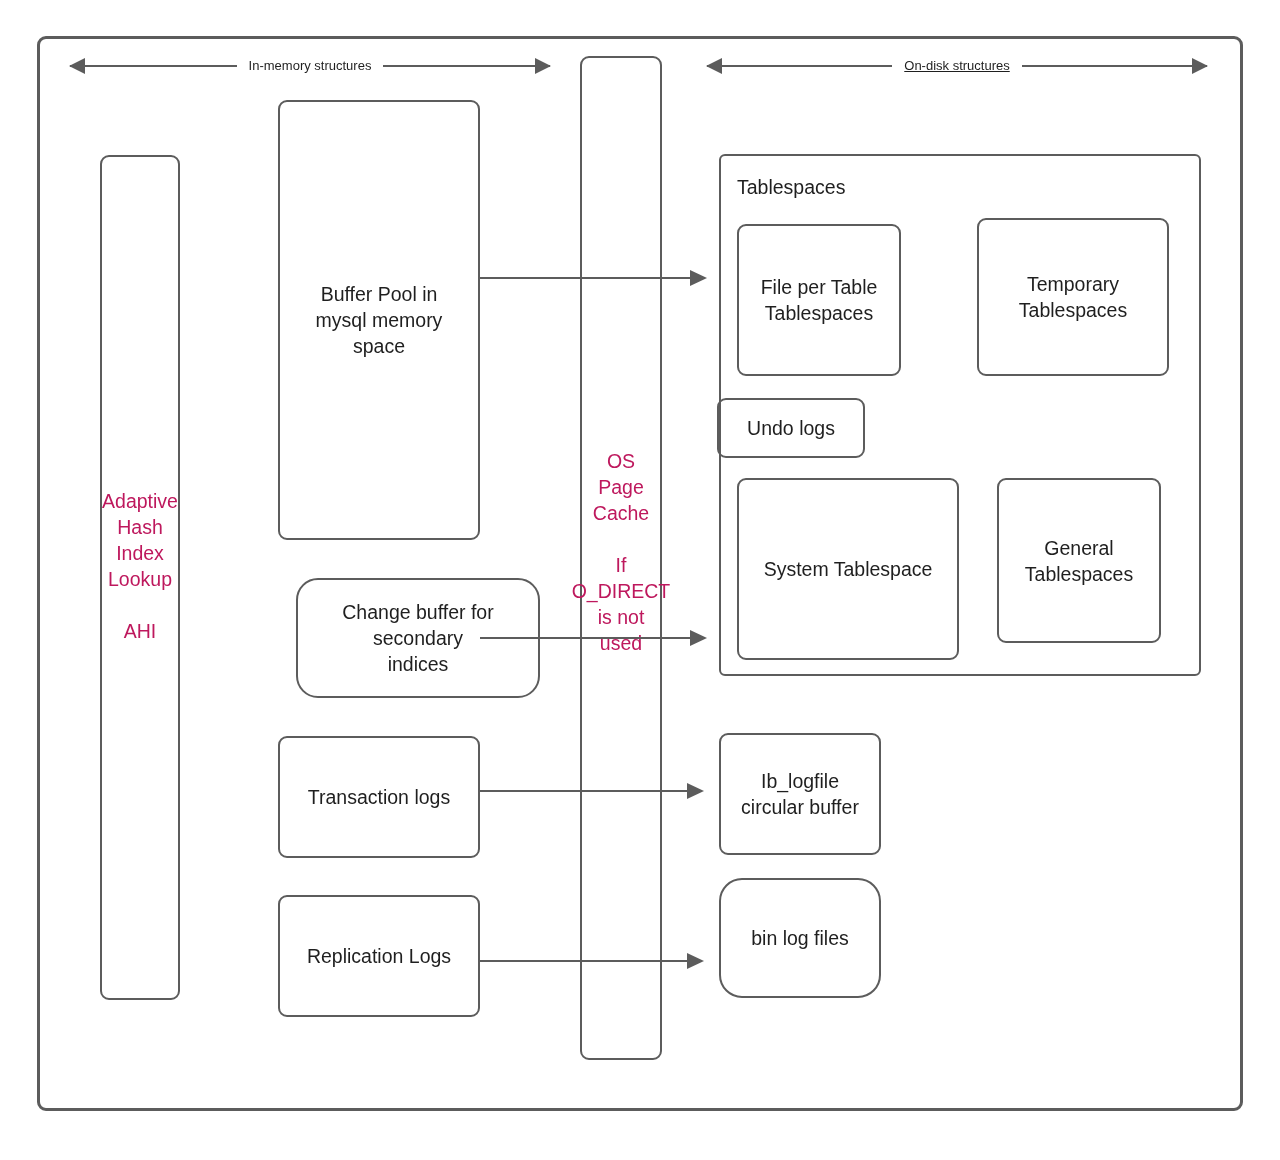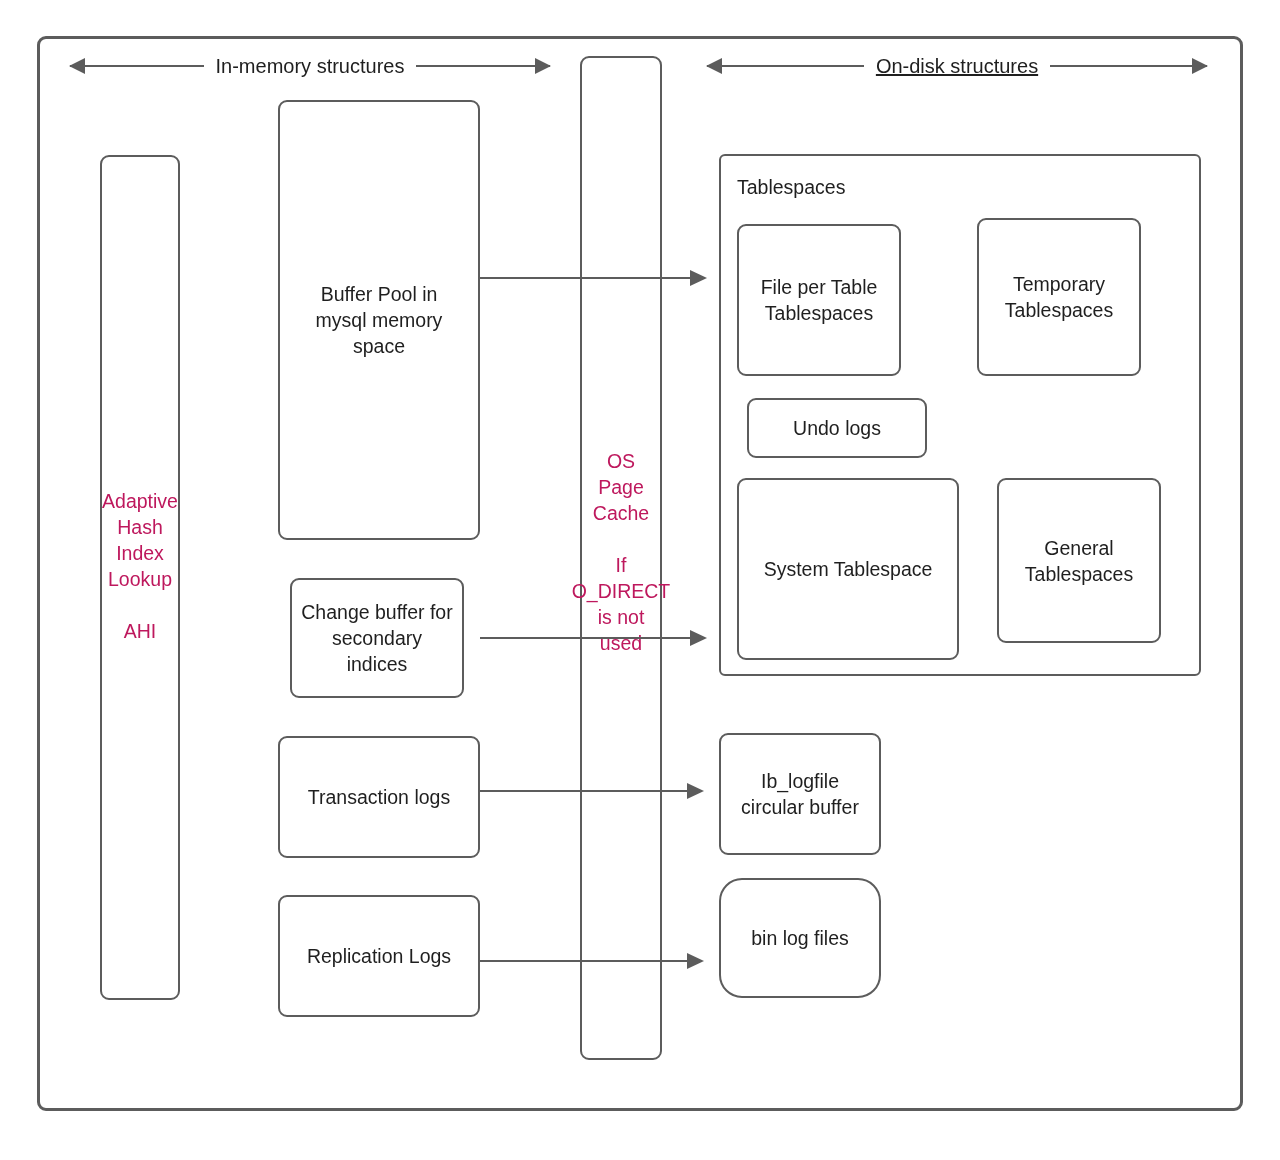--- a/index.html
+++ b/index.html
@@ -65,21 +65,21 @@
   }
 
   
   .hdr-row {
     position: absolute;
     height: 26px;
     display: flex;
     align-items: center;
   }
   .hdr-label {
-    font-size: 20px;
+    font-size: 13px;
     line-height: 26px;
     white-space: nowrap;
     padding: 0 12px;
     color: #1f1f1f;
   }
   .arrow-line {
     position: relative;
     height: 2.4px;
     background: #5c5c5c;
     flex: 1 1 auto;
@@ -118,37 +118,37 @@
     transform: translateY(-50%);
     width: 0; height: 0;
     border-top: 8px solid transparent;
     border-bottom: 8px solid transparent;
     border-left: 17px solid #5c5c5c;
   }
 
   
   #ahi-box        { left: 100px;  top: 155px;  width: 80px;   height: 845px; }
   #buffer-pool    { left: 278px;  top: 100px;  width: 202px;  height: 440px; }
-  #change-buffer  { left: 290px;  top: 578px;  width: 174px;  height: 120px; }
+  #change-buffer  { left: 296px;  top: 578px;  width: 244px;  height: 120px; border-radius: 22px; }
   #txn-logs       { left: 278px;  top: 736px;  width: 202px;  height: 122px; }
   #repl-logs      { left: 278px;  top: 895px;  width: 202px;  height: 122px; }
   #os-page-cache  { left: 580px;  top: 56px;   width: 82px;   height: 1004px; }
 
   #tablespaces-group { left: 719px; top: 154px; width: 482px; height: 522px; }
   #tablespaces-title {
     position: absolute;
     left: 737px;
     top: 174px;
     font-size: 19.5px;
     line-height: 26px;
     color: #1f1f1f;
   }
   #file-per-table { left: 737px;  top: 224px;  width: 164px;  height: 152px; padding-left: 20px; }
-  #temp-ts        { left: 977px;  top: 218px;  width: 164px;  height: 158px; }
-  #undo-logs      { left: 747px;  top: 398px;  width: 180px;  height: 60px;  }
+  #temp-ts        { left: 977px;  top: 218px;  width: 192px;  height: 158px; }
+  #undo-logs      { left: 717px;  top: 398px;  width: 148px;  height: 60px;  }
   #system-ts      { left: 737px;  top: 478px;  width: 222px;  height: 182px; }
   #general-ts     { left: 997px;  top: 478px;  width: 164px;  height: 165px; }
   #ib-logfile     { left: 719px;  top: 733px;  width: 162px;  height: 122px; }
   #bin-log-files  { left: 719px;  top: 878px;  width: 162px;  height: 120px; border-radius: 23px; }
 
   
   .v-center { top: 50%; transform: translateY(-50%); }
 </style>
 </head>
 <body>

